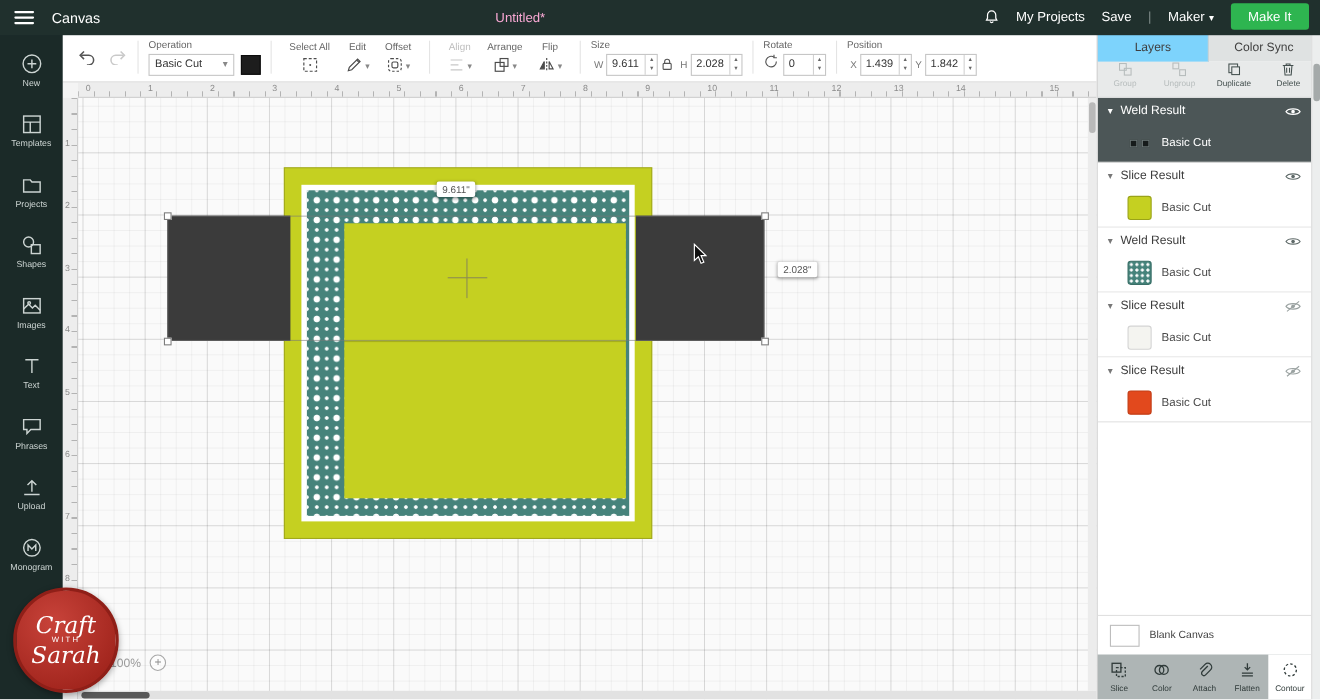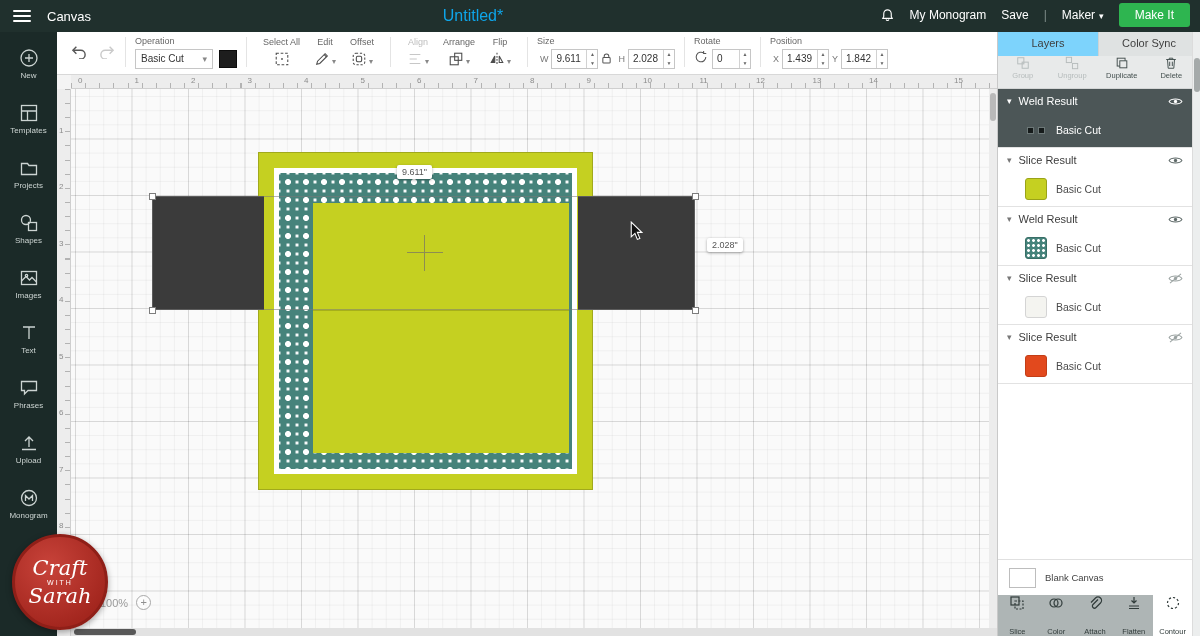--- a/index.html
+++ b/index.html
@@ -4,21 +4,21 @@
 <style>
 *{margin:0;padding:0;box-sizing:border-box}
 html,body{width:1200px;height:636px;overflow:hidden;font-family:"Liberation Sans",sans-serif}
 .app{position:relative;width:1200px;height:636px;background:#f4f4f4;overflow:hidden}
 
 
 .topbar{position:absolute;left:0;top:0;width:1200px;height:32px;background:#20302d;color:#fff;display:flex;align-items:center;z-index:60}
 .hamburger{width:18px;height:12px;margin-left:13px;display:flex;flex-direction:column;justify-content:space-between;cursor:pointer}
 .hamburger i{display:block;height:2px;background:#fff;border-radius:1px}
 .app-title{margin-left:16px;font-size:13px}
-.doc-title{position:absolute;left:473px;transform:translateX(-50%);font-size:16px;color:#0ea5e9}
+.doc-title{position:absolute;left:473px;transform:translateX(-50%);font-size:12px;color:#f9a8d4}
 .topbar-right{position:absolute;right:10px;top:0;height:30px;display:flex;align-items:center;gap:15px;font-size:12px}
 .topbar-right .link{cursor:pointer}
 .tb-divider{color:#7d8a88}
 .machine{display:flex;align-items:center;gap:4px;cursor:pointer}
 .caret-down::before{content:"▾";font-size:9px;color:inherit}
 .makeit{background:#2eb550;color:#fff;padding:5px 16px;border-radius:3px;font-size:12px;cursor:pointer}
 .bell-icon svg{width:15px;height:15px;display:block}
 
 
 .leftbar{position:absolute;left:0;top:30px;width:57px;height:606px;background:#1b2a28;z-index:40;display:flex;flex-direction:column;padding-top:6px}
@@ -135,21 +135,21 @@
 .swatch{width:22px;height:22px;border-radius:3px;border:1px solid #b9b9b9;flex:none}
 .sw-yellow{background:#c5d021;border-color:#9aa318}
 .sw-teal{background-color:#46837b;border-color:#396f67;background-image:radial-gradient(circle,#fff 1.1px,transparent 1.7px);background-size:5px 5px}
 .sw-white{background:#f4f4f0;border-color:#d4d4d4}
 .sw-orange{background:#e2491d;border-color:#c23e17}
 .weld-thumb{display:flex;gap:4px;width:22px;justify-content:center;flex:none}
 .weld-thumb i{width:7px;height:7px;background:#161b1b;border:1px solid #6c7777}
 .blank-row{position:absolute;left:0;right:8px;bottom:41px;height:36px;border-top:1px solid #e0e0e0;background:#fff;display:flex;align-items:center;gap:9px;padding:0 11px;font-size:9.5px;color:#444}
 .blank-swatch{width:27px;height:20px;background:#fff;border:1px solid #bdbdbd;flex:none;cursor:pointer}
 .lp-bottom{position:absolute;left:0;right:8px;bottom:0;height:41px;background:#aeb5b5;display:flex}
-.lpb-item{flex:1;display:flex;flex-direction:column;align-items:center;justify-content:space-between;gap:4px;font-size:7.5px;color:#303b3a;cursor:pointer}
+.lpb-item{flex:1;display:flex;flex-direction:column;align-items:center;justify-content:center;gap:4px;font-size:7.5px;color:#303b3a;cursor:pointer}
 .lpb-item svg{width:16px;height:16px;stroke:currentColor;fill:none;stroke-width:1.2}
 .lpb-item.active{background:#fff}
 .lp-vscroll{position:absolute;right:0;top:0;width:8px;bottom:0;background:#eceeee;border-left:1px solid #dcdcdc}
 .lp-vscroll .thumb{position:absolute;top:28px;left:1px;width:6px;height:34px;background:#a5aaaa;border-radius:3px;cursor:pointer}
 </style>
 </head>
 <body>
 
 <div class="app">
 
@@ -161,21 +161,21 @@
       </div>
     <span class="app-title">Canvas</span>
     <span class="doc-title">Untitled*</span>
     <div class="topbar-right">
       <span class="bell-icon">
         <svg viewBox="0 0 16 16">
             <path d="M8 2a4 4 0 0 0-4 4v3l-1 2h10l-1-2V6a4 4 0 0 0-4-4z" fill="none" stroke="#fff" stroke-width="1.2"></path>
             <path d="M6.5 12.3a1.6 1.6 0 0 0 3 0" stroke="#fff" fill="none" stroke-width="1.2"></path>
           </svg>
       </span>
-      <span class="link">My Monogram</span>
+      <span class="link">My Projects</span>
       <span class="link">Save</span>
       <span class="tb-divider">|</span>
       <span class="machine">
         <span>Maker</span>
         <span class="caret-down"></span>
       </span>
       <span class="makeit">Make It</span>
     </div>
   </div>
 

